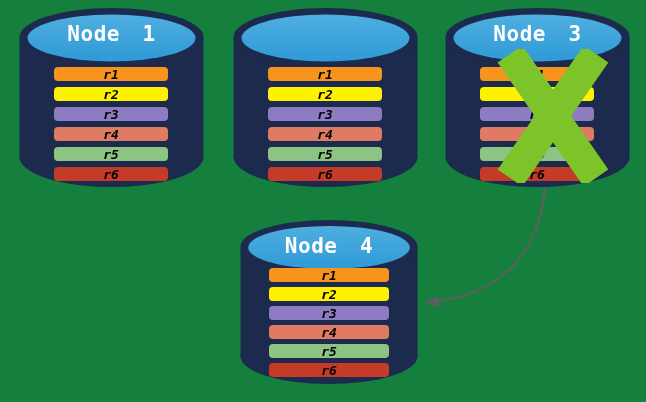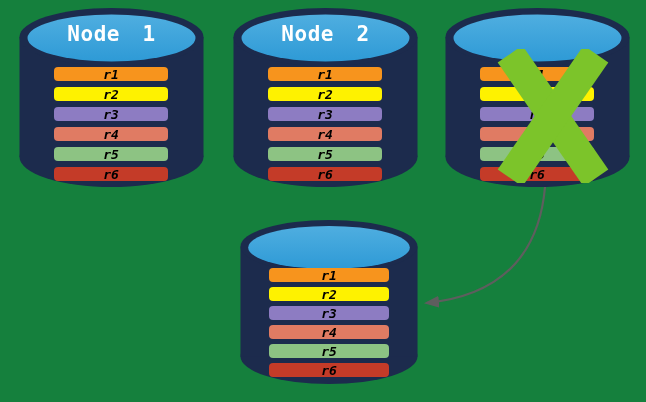--- a/index.html
+++ b/index.html
@@ -76,21 +76,20 @@
     </div>
   </div>
 
   <div class="node" style="left:233px;top:7px;width:185px;height:181px;">
     <svg class="cyl" viewBox="0 0 185 181" preserveAspectRatio="none">
       <ellipse cx="92.5" cy="150" rx="92" ry="30" fill="#1C2B4D"></ellipse>
       <rect x="0.5" y="30" width="184" height="120" fill="#1C2B4D"></rect>
       <ellipse cx="92.5" cy="30" rx="92" ry="29" fill="#1C2B4D"></ellipse>
       <ellipse cx="92.5" cy="31" rx="84" ry="23.5" fill="url(#topGrad)"></ellipse>
     </svg>
-    <div class="title">Node 2</div>
     <div class="bars">
       <div class="bar" style="background-color: rgb(247, 148, 29);">
           <span>r1</span>
         </div>
       <div class="bar" style="background-color: rgb(254, 242, 0);">
           <span>r2</span>
         </div>
       <div class="bar" style="background-color: rgb(141, 124, 194);">
           <span>r3</span>
         </div>
@@ -106,20 +105,21 @@
     </div>
   </div>
 
   <div class="node" style="left:445px;top:7px;width:185px;height:181px;">
     <svg class="cyl" viewBox="0 0 185 181" preserveAspectRatio="none">
       <ellipse cx="92.5" cy="150" rx="92" ry="30" fill="#1C2B4D"></ellipse>
       <rect x="0.5" y="30" width="184" height="120" fill="#1C2B4D"></rect>
       <ellipse cx="92.5" cy="30" rx="92" ry="29" fill="#1C2B4D"></ellipse>
       <ellipse cx="92.5" cy="31" rx="84" ry="23.5" fill="url(#topGrad)"></ellipse>
     </svg>
+    <div class="title">Node 3</div>
     <div class="bars">
       <div class="bar" style="background-color: rgb(247, 148, 29);">
           <span>r1</span>
         </div>
       <div class="bar" style="background-color: rgb(254, 242, 0);">
           <span>r2</span>
         </div>
       <div class="bar" style="background-color: rgb(141, 124, 194);">
           <span>r3</span>
         </div>
@@ -139,20 +139,21 @@
     </svg>
   </div>
 
   <div class="node node4" style="left:240px;top:219px;width:178px;height:166px;">
     <svg class="cyl" viewBox="0 0 185 181" preserveAspectRatio="none">
       <ellipse cx="92.5" cy="150" rx="92" ry="30" fill="#1C2B4D"></ellipse>
       <rect x="0.5" y="30" width="184" height="120" fill="#1C2B4D"></rect>
       <ellipse cx="92.5" cy="30" rx="92" ry="29" fill="#1C2B4D"></ellipse>
       <ellipse cx="92.5" cy="31" rx="84" ry="23.5" fill="url(#topGrad)"></ellipse>
     </svg>
+    <div class="title">Node 4</div>
     <div class="bars">
       <div class="bar" style="background-color: rgb(247, 148, 29);">
           <span>r1</span>
         </div>
       <div class="bar" style="background-color: rgb(254, 242, 0);">
           <span>r2</span>
         </div>
       <div class="bar" style="background-color: rgb(141, 124, 194);">
           <span>r3</span>
         </div>

